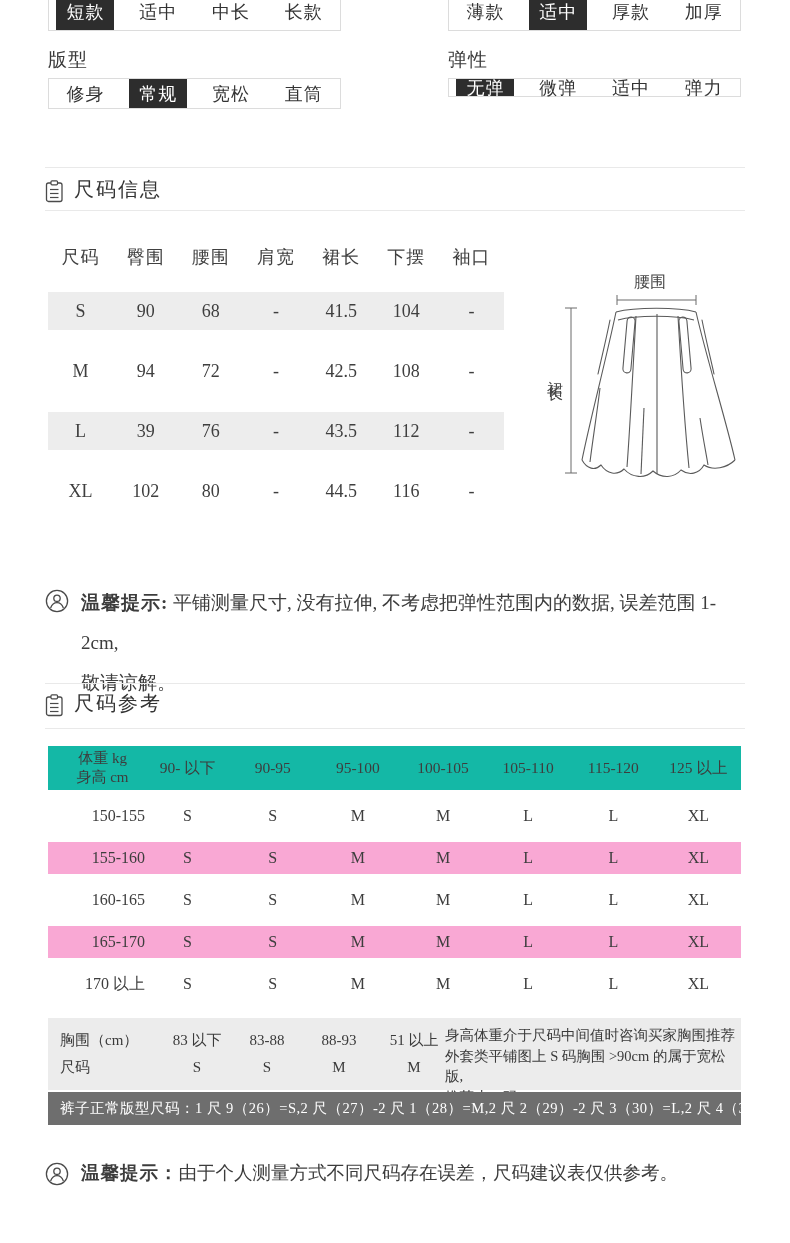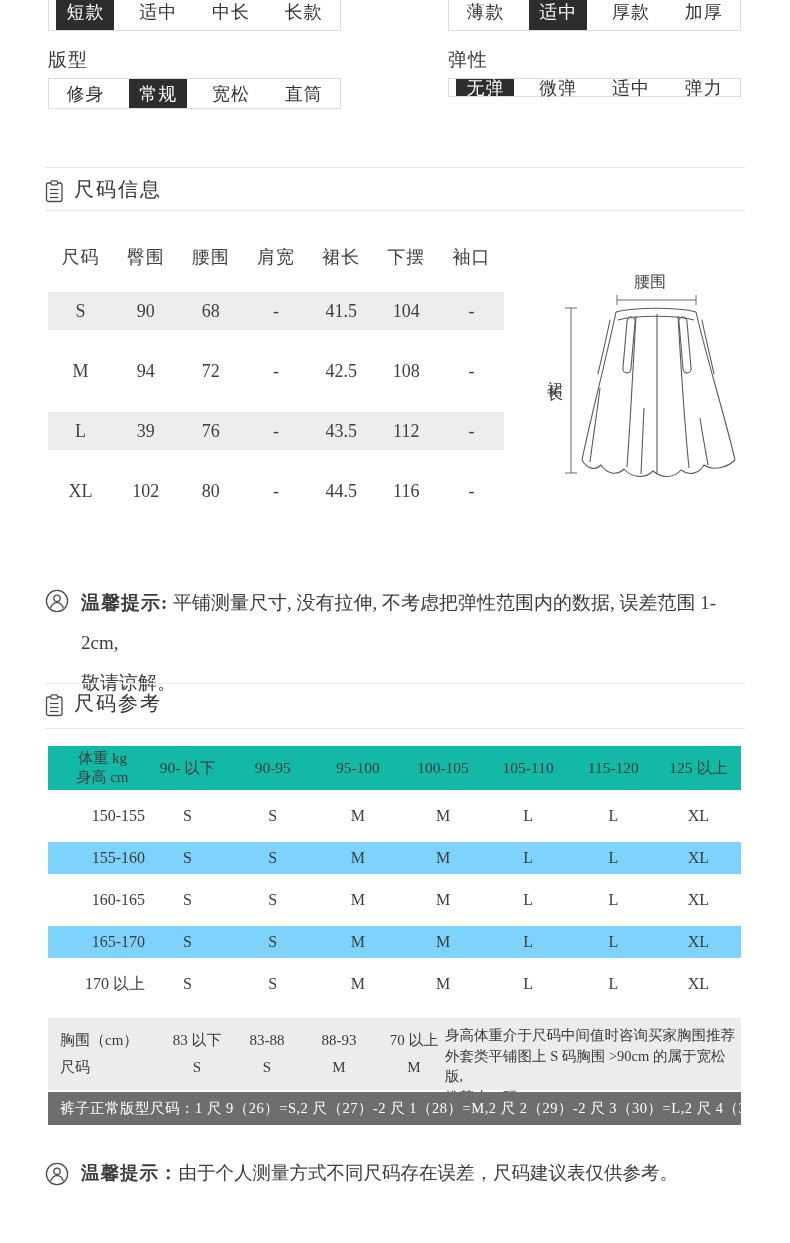--- a/index.html
+++ b/index.html
@@ -55,21 +55,21 @@
     font-size:15.5px; color:#3d3d3d;
   }
   .ref-head .c1 { padding-left:12px; font-size:15px; line-height:19px; }
   .ref-head div { text-align:center; }
   .ref-head .c1 { text-align:left; }
   .ref-rows { position:absolute; left:48px; top:800px; width:693px; }
   .rrow { height:32px; margin-bottom:10px; display:grid; grid-template-columns:97px repeat(7,1fr);
     align-items:center; font-size:16px; color:#3d3d3d; }
   .rrow div { text-align:center; }
   .rrow .c1 { text-align:right; padding-left:12px; }
-  .rrow.alt { background:#7dd3fc; }
+  .rrow.alt { background:#f9a8d4; }
   
   .bust { position:absolute; left:48px; top:1018px; width:693px; height:72px; background:#ececec; }
   .bust-grid { position:absolute; left:12px; top:9px; display:grid;
     grid-template-columns:102px 70px 70px 74px 76px; grid-auto-rows:27px; align-items:center;
     font-size:15px; color:#3a3a3a; }
   .bust-grid div { text-align:center; }
   .bust-grid .lft { text-align:left; }
   .bust-side { position:absolute; left:397px; top:7px; width:292px; font-size:14.5px;
     line-height:20.5px; color:#3a3a3a; }
   
@@ -327,21 +327,21 @@
       <div>XL</div>
     </div>
   </div>
 
   <div class="bust">
     <div class="bust-grid">
       <div class="lft">胸围（cm）</div>
       <div>83 以下</div>
       <div>83-88</div>
       <div>88-93</div>
-      <div>70 以上</div>
+      <div>51 以上</div>
       <div class="lft">尺码</div>
       <div>S</div>
       <div>S</div>
       <div>M</div>
       <div>M</div>
     </div>
     <div class="bust-side">
       <div>身高体重介于尺码中间值时咨询买家胸围推荐</div>
       <div>外套类平铺图上 S 码胸围 &gt;90cm 的属于宽松版,</div>
       <div>推荐小一码。</div>

